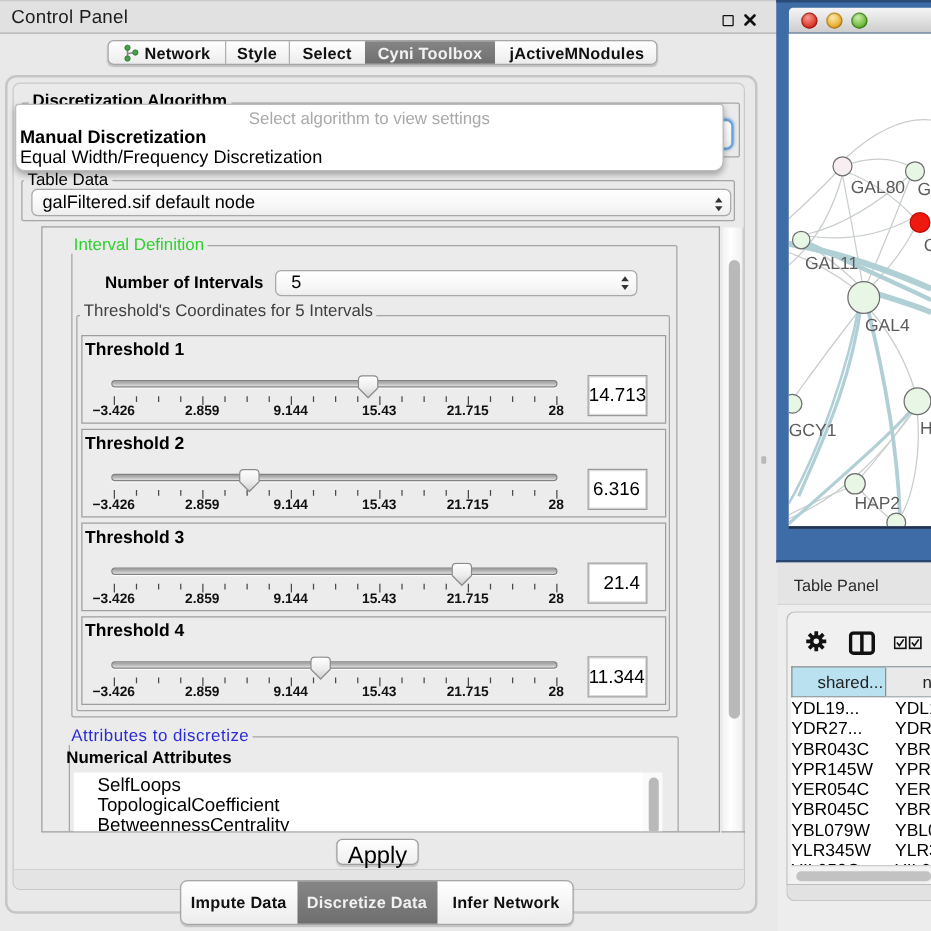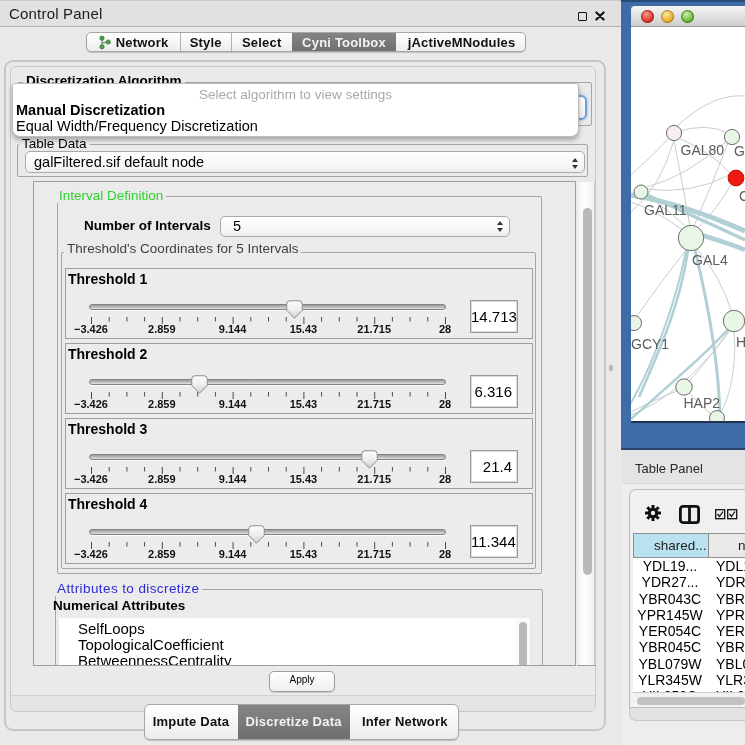--- a/index.html
+++ b/index.html
@@ -42,21 +42,21 @@
 #vthumb { left:583px; top:208px; width:9px; height:367px; background:#b9b9b9; border-radius:5px; }
 
 
 .tpanel { position:absolute; left:31px; width:468px; height:71px; border:1px solid #9e9e9e; background:#ececec; }
 .tlabel { position:absolute; left:2px; top:1.5px; font-size:14px; font-weight:bold; color:#000; }
 .track { position:absolute; left:23px; width:357px; height:6px; border:1px solid #828282; border-radius:3px; background:linear-gradient(180deg,#9c9c9c,#bdbdbd 55%,#e2e2e2); box-shadow:0 1px 0 rgba(255,255,255,0.8); }
 .vbox { position:absolute; left:404px; top:31px; width:48px; height:33px; background:#ffffff; border:1px solid #999999; box-shadow:inset 0 0 0 1px #dcdcdc; font-size:15px; color:#000; text-align:right; padding:7px 5px 0 0; }
 .ticklbl { position:absolute; top:54px; font-size:11px; font-weight:bold; color:#111; transform:translateX(-50%); }
 
 
-#applybtn { left:269px; top:671px; width:66px; height:20.5px; background:linear-gradient(180deg,#ffffff,#eeeeee); border:1px solid #9e9e9e; border-radius:5px; font-size:10px; text-align:center; padding-top:2px; box-shadow:0 1px 1px rgba(0,0,0,0.15); }
+#applybtn { left:269px; top:671px; width:66px; height:20.5px; background:linear-gradient(180deg,#ffffff,#eeeeee); border:1px solid #9e9e9e; border-radius:5px; font-size:19px; text-align:center; padding-top:2px; box-shadow:0 1px 1px rgba(0,0,0,0.15); }
 
 
 #netframe { left:621px; top:0; width:124px; height:450px; background:#3e6ca6; border-top:2px solid #2a4a78; border-bottom:2px solid #28466f; }
 #nettitle { left:10px; top:4px; width:114px; height:21px; background:linear-gradient(180deg,#f6f6f6,#cdcdcd); border-bottom:1px solid #9a9a9a; border-top-left-radius:4px; }
 .light { position:absolute; top:8px; width:13px; height:13px; border-radius:50%; }
 #netcanvas { left:10px; top:25px; width:114px; height:394px; background:#ffffff; overflow:hidden; }
 
 
 #tp-strip { left:622px; top:450px; width:123px; height:34px; background:#e4e4e4; border-bottom:1px solid #d6d6d6; }
 #tablewin { left:629px; top:489px; width:117px; height:219px; background:#f0f0f0; border:1px solid #bdbdbd; border-right:none; border-top-left-radius:7px; }
@@ -422,21 +422,21 @@
     <path d="M14.5,5 l2,2.5 l3.5,-5"></path>
   </g>
 </svg>
 
 <div class="abs" style="left:633px; top:533px; width:112px; height:25px; background:#b9e1ef; border:1px solid #8f8f8f; border-right:none;">
   <div style="position:absolute; left:20px; top:4px; font-size:13.5px; color:#222; z-index:2;">shared...</div>
   <div style="position:absolute; left:74px; top:0; width:38px; height:100%; background:#e9e9e9; border-left:1px solid #8f8f8f;"></div>
   <div style="position:absolute; left:104px; top:4px; font-size:13.5px; color:#222;">na</div>
 </div>
 <div class="abs" style="left:633px; top:558px; width:112px; height:134px; background:#ffffff; overflow:hidden; font-size:14px; color:#000;">
-  <div style="position:absolute; left:0; width:74px; text-align:center;">
+  <div style="position:absolute; left:0; width:74px; ">
     <div style="height:16.3px;">YDL19...</div>
       <div style="height:16.3px;">YDR27...</div>
       <div style="height:16.3px;">YBR043C</div>
       <div style="height:16.3px;">YPR145W</div>
       <div style="height:16.3px;">YER054C</div>
       <div style="height:16.3px;">YBR045C</div>
       <div style="height:16.3px;">YBL079W</div>
       <div style="height:16.3px;">YLR345W</div>
       <div style="height:16.3px;">YIL052C</div>
   </div>

